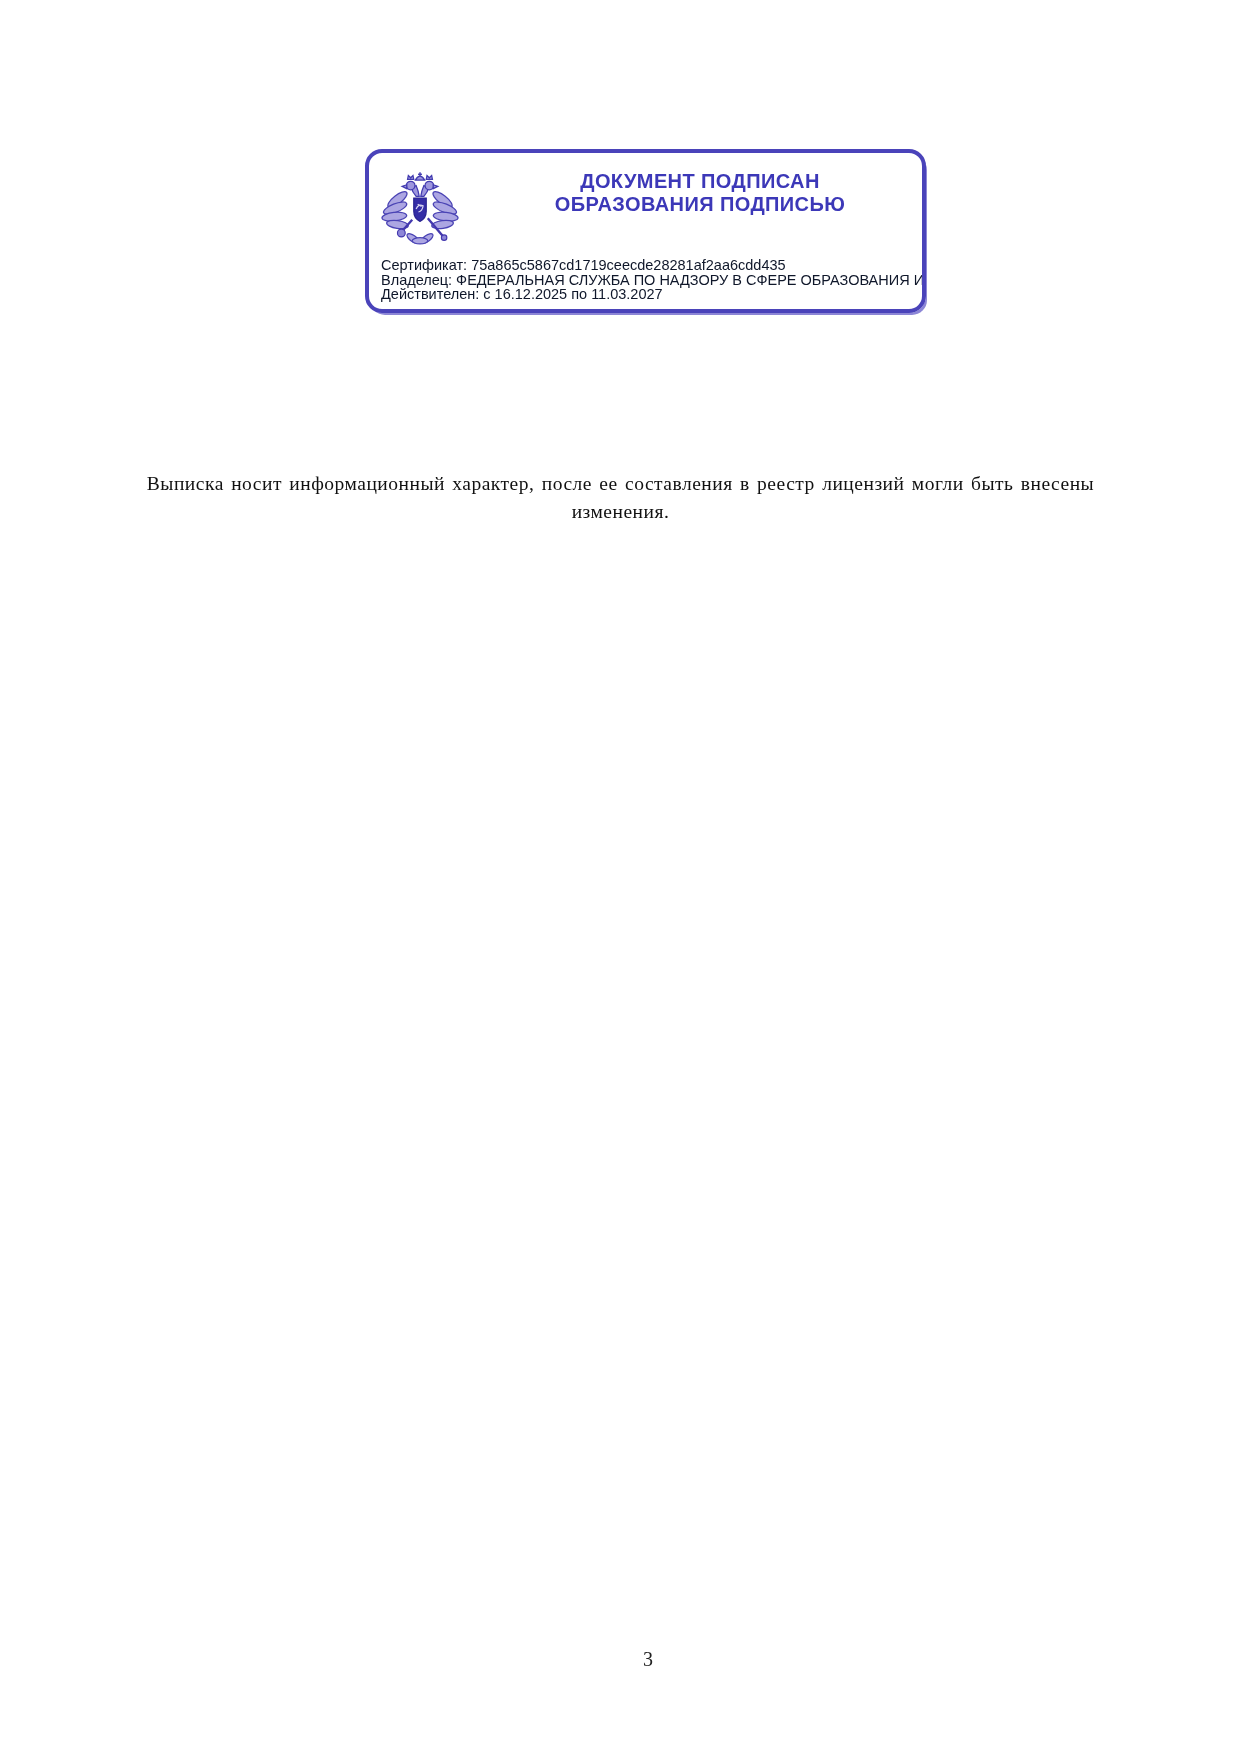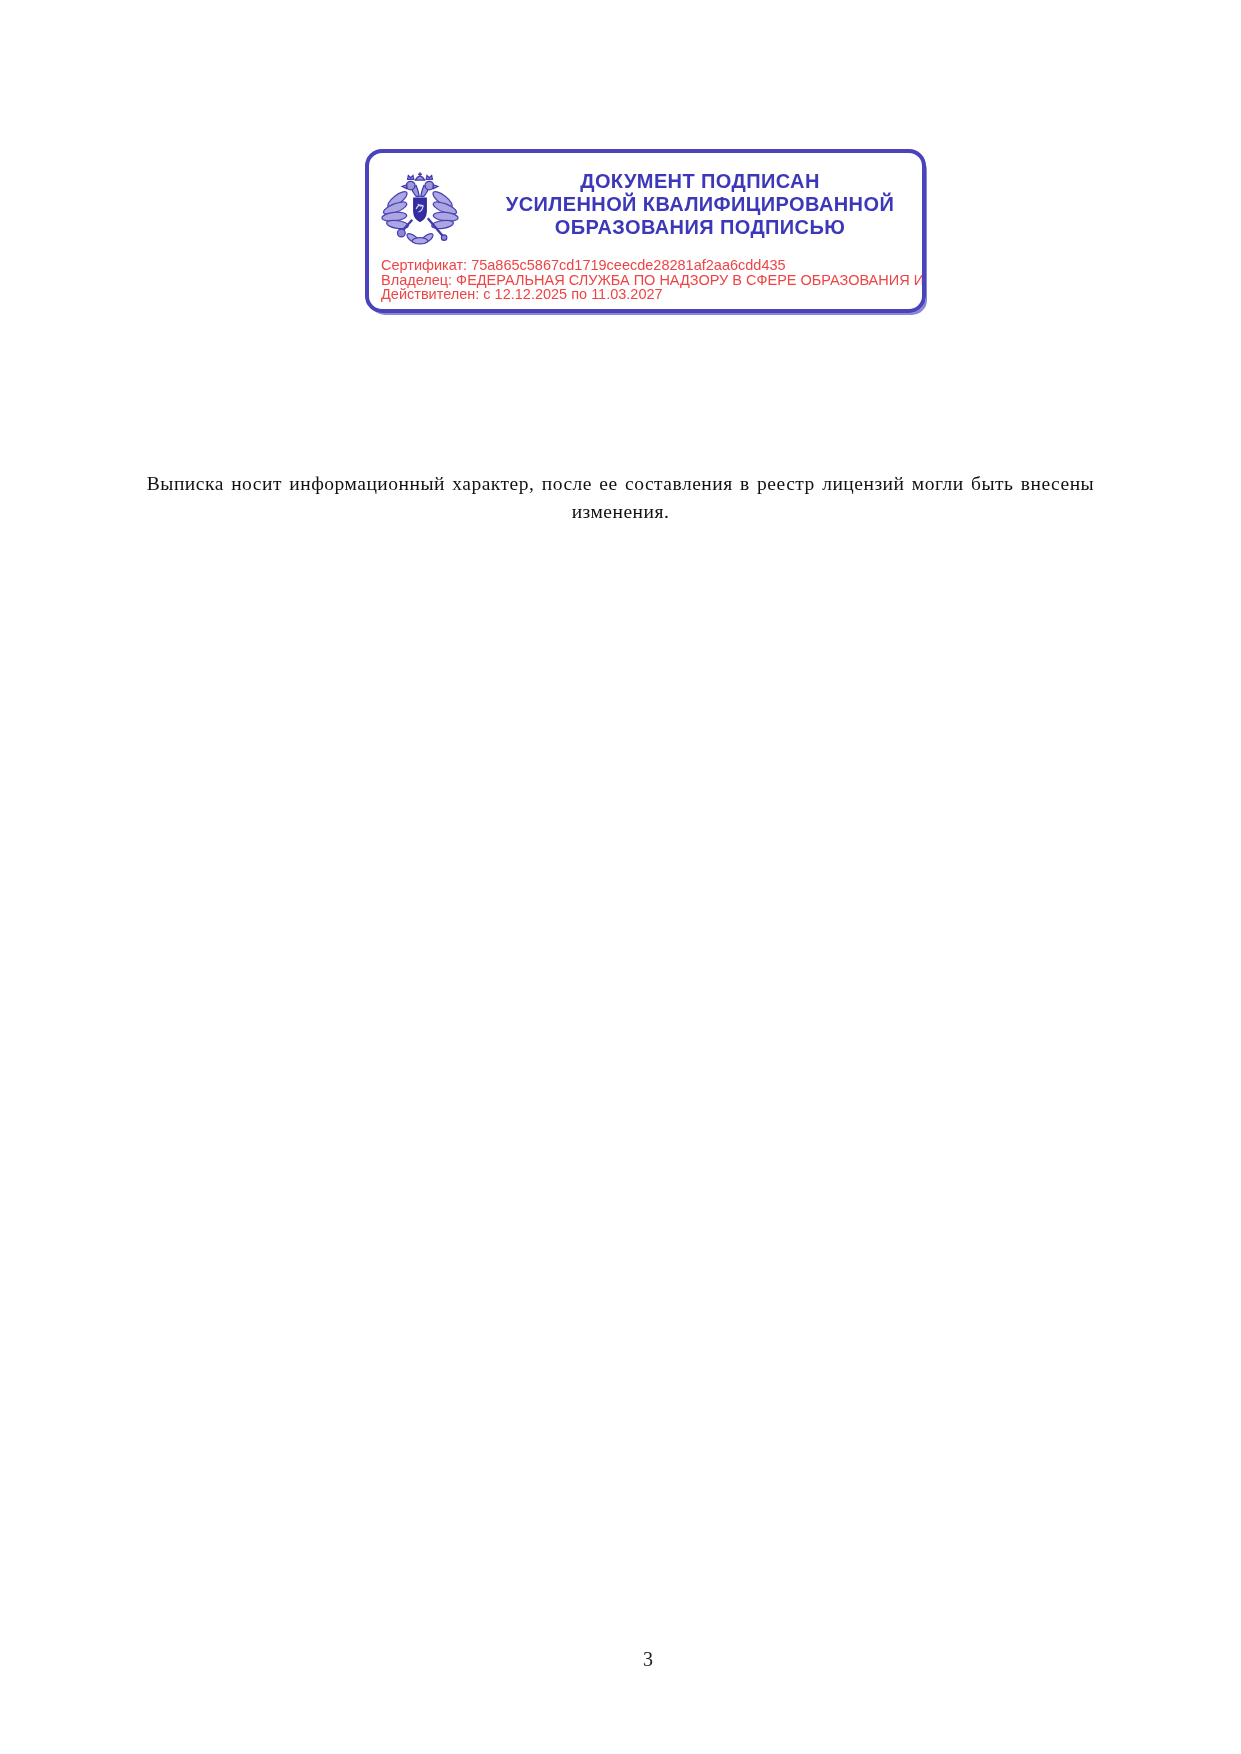--- a/index.html
+++ b/index.html
@@ -42,21 +42,21 @@
     letter-spacing:0.4px;
     margin-top:5px;
     color:#3c38b8;
     white-space:nowrap;
   }
   .stamp-details{
     position:absolute;
     left:12px;top:105px;right:0;
     font-size:14.5px;
     line-height:14.6px;
-    color:#ef4444;
+    color:#0f172a;
     white-space:nowrap;
     overflow:hidden;
   }
   .detail-row{white-space:nowrap;}
   .detail-label{margin-right:4px;}
 
   
   .body-note{
     position:absolute;
     left:110px;top:470px;width:1021px;
@@ -134,34 +134,33 @@
           <path d="M42 36 h16 v17 q0 9 -8 13 q-8 -4 -8 -13 Z" fill="#342da6" stroke="#2a2492" stroke-width="1.6"></path>
           <g stroke="#d9d6f2" stroke-width="1.6" fill="none">
             <path d="M45 50 q3 -7 9 -4 q-1 7 -6 8"></path>
             <path d="M47 44 l5 3"></path>
           </g>
         </svg>
       </div>
 
       <div class="stamp-title">
         <div>ДОКУМЕНТ ПОДПИСАН</div>
-        <div>УСИЛЕННОЙ КВАЛИФИЦИРОВАННОЙ</div>
         <div>ОБРАЗОВАНИЯ ПОДПИСЬЮ</div>
       </div>
     </div>
 
     <div class="stamp-details">
       <div class="detail-row">
         <span class="detail-label">Сертификат:</span><span>75a865c5867cd1719ceecde28281af2aa6cdd435</span>
       </div>
       <div class="detail-row">
         <span class="detail-label">Владелец:</span><span>ФЕДЕРАЛЬНАЯ СЛУЖБА ПО НАДЗОРУ В СФЕРЕ ОБРАЗОВАНИЯ И НАУ</span>
       </div>
       <div class="detail-row">
-        <span class="detail-label">Действителен:</span><span>с 12.12.2025 по 11.03.2027</span>
+        <span class="detail-label">Действителен:</span><span>с 16.12.2025 по 11.03.2027</span>
       </div>
     </div>
   </div>
 
   <div class="body-note">Выписка носит информационный характер, после ее составления в реестр лицензий могли быть внесены изменения.</div>
 
   <div class="page-number">3</div>
 
 </div>
 

